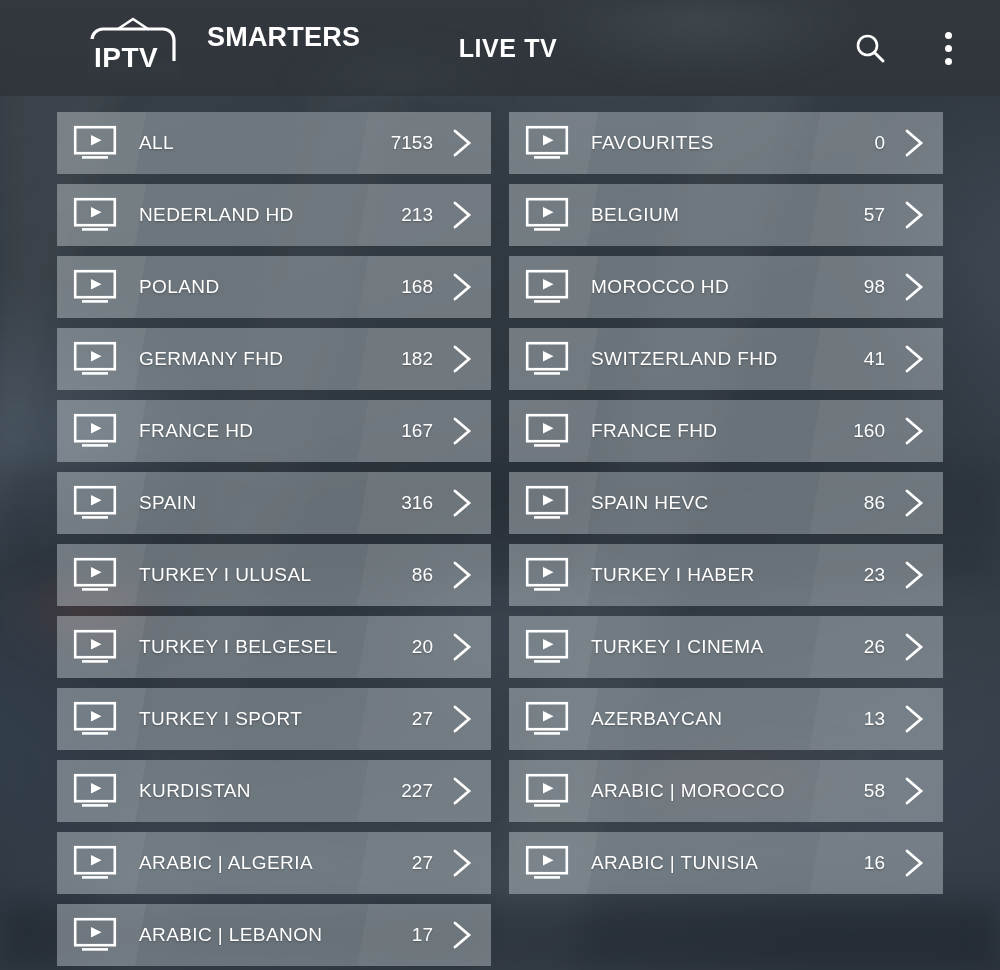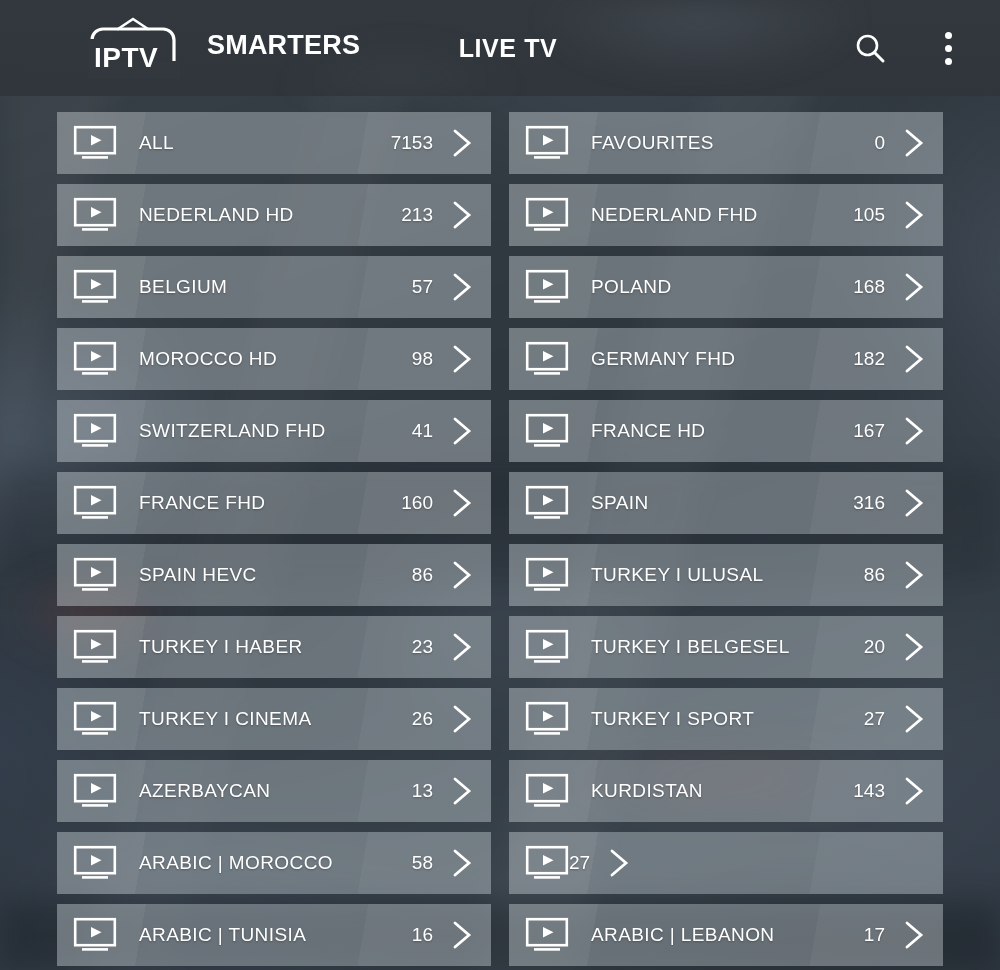--- a/index.html
+++ b/index.html
@@ -78,21 +78,21 @@
     display:flex; align-items:flex-end; height:62px;gap:24px;
   }
   .logo svg { display:block; }
   .logo-smarters {
     color:#ffffff;
     font-size:27px;
     font-weight:bold;
     letter-spacing:0.2px;
     line-height:1;
     margin-left:1px;
-    margin-bottom:20px;
+    margin-bottom:28px;
     white-space:nowrap;
   }
 
   .page-title {
     position:absolute; left:16px; right:0; top:0; height:96px;
     display:flex; align-items:center; justify-content:center;
     color:#ffffff;
     font-size:25px;
     font-weight:bold;
     letter-spacing:0.6px;
@@ -244,32 +244,20 @@
         <span class="chev"><svg width="30" height="34" viewBox="0 0 30 34">
             <path d="M8 5 L22 17 L8 29" fill="none" stroke="#ffffff" stroke-width="2.8" stroke-linecap="round" stroke-linejoin="miter"></path>
           </svg></span>
       </div>
       <div class="cat-row">
         <span class="tv-icon"><svg width="44" height="36" viewBox="0 0 44 36">
             <rect x="2.2" y="2.2" width="39.6" height="26" fill="none" stroke="#ffffff" stroke-width="2.6"></rect>
             <path d="M18 10 L28.5 15.2 L18 20.4 Z" fill="#ffffff"></path>
             <line x1="9" y1="32.4" x2="35" y2="32.4" stroke="#ffffff" stroke-width="2.6" stroke-linecap="butt"></line>
           </svg></span>
-        <span class="cat-label">NEDERLAND FHD</span>
-        <span class="cat-count">105</span>
-        <span class="chev"><svg width="30" height="34" viewBox="0 0 30 34">
-            <path d="M8 5 L22 17 L8 29" fill="none" stroke="#ffffff" stroke-width="2.8" stroke-linecap="round" stroke-linejoin="miter"></path>
-          </svg></span>
-      </div>
-      <div class="cat-row">
-        <span class="tv-icon"><svg width="44" height="36" viewBox="0 0 44 36">
-            <rect x="2.2" y="2.2" width="39.6" height="26" fill="none" stroke="#ffffff" stroke-width="2.6"></rect>
-            <path d="M18 10 L28.5 15.2 L18 20.4 Z" fill="#ffffff"></path>
-            <line x1="9" y1="32.4" x2="35" y2="32.4" stroke="#ffffff" stroke-width="2.6" stroke-linecap="butt"></line>
-          </svg></span>
         <span class="cat-label">BELGIUM</span>
         <span class="cat-count">57</span>
         <span class="chev"><svg width="30" height="34" viewBox="0 0 30 34">
             <path d="M8 5 L22 17 L8 29" fill="none" stroke="#ffffff" stroke-width="2.8" stroke-linecap="round" stroke-linejoin="miter"></path>
           </svg></span>
       </div>
       <div class="cat-row">
         <span class="tv-icon"><svg width="44" height="36" viewBox="0 0 44 36">
             <rect x="2.2" y="2.2" width="39.6" height="26" fill="none" stroke="#ffffff" stroke-width="2.6"></rect>
             <path d="M18 10 L28.5 15.2 L18 20.4 Z" fill="#ffffff"></path>
@@ -437,21 +425,21 @@
             <path d="M8 5 L22 17 L8 29" fill="none" stroke="#ffffff" stroke-width="2.8" stroke-linecap="round" stroke-linejoin="miter"></path>
           </svg></span>
       </div>
       <div class="cat-row">
         <span class="tv-icon"><svg width="44" height="36" viewBox="0 0 44 36">
             <rect x="2.2" y="2.2" width="39.6" height="26" fill="none" stroke="#ffffff" stroke-width="2.6"></rect>
             <path d="M18 10 L28.5 15.2 L18 20.4 Z" fill="#ffffff"></path>
             <line x1="9" y1="32.4" x2="35" y2="32.4" stroke="#ffffff" stroke-width="2.6" stroke-linecap="butt"></line>
           </svg></span>
         <span class="cat-label">KURDISTAN</span>
-        <span class="cat-count">143</span>
+        <span class="cat-count">227</span>
         <span class="chev"><svg width="30" height="34" viewBox="0 0 30 34">
             <path d="M8 5 L22 17 L8 29" fill="none" stroke="#ffffff" stroke-width="2.8" stroke-linecap="round" stroke-linejoin="miter"></path>
           </svg></span>
       </div>
       <div class="cat-row">
         <span class="tv-icon"><svg width="44" height="36" viewBox="0 0 44 36">
             <rect x="2.2" y="2.2" width="39.6" height="26" fill="none" stroke="#ffffff" stroke-width="2.6"></rect>
             <path d="M18 10 L28.5 15.2 L18 20.4 Z" fill="#ffffff"></path>
             <line x1="9" y1="32.4" x2="35" y2="32.4" stroke="#ffffff" stroke-width="2.6" stroke-linecap="butt"></line>
           </svg></span>
@@ -460,20 +448,21 @@
         <span class="chev"><svg width="30" height="34" viewBox="0 0 30 34">
             <path d="M8 5 L22 17 L8 29" fill="none" stroke="#ffffff" stroke-width="2.8" stroke-linecap="round" stroke-linejoin="miter"></path>
           </svg></span>
       </div>
       <div class="cat-row">
         <span class="tv-icon"><svg width="44" height="36" viewBox="0 0 44 36">
             <rect x="2.2" y="2.2" width="39.6" height="26" fill="none" stroke="#ffffff" stroke-width="2.6"></rect>
             <path d="M18 10 L28.5 15.2 L18 20.4 Z" fill="#ffffff"></path>
             <line x1="9" y1="32.4" x2="35" y2="32.4" stroke="#ffffff" stroke-width="2.6" stroke-linecap="butt"></line>
           </svg></span>
+        <span class="cat-label">ARABIC | ALGERIA</span>
         <span class="cat-count">27</span>
         <span class="chev"><svg width="30" height="34" viewBox="0 0 30 34">
             <path d="M8 5 L22 17 L8 29" fill="none" stroke="#ffffff" stroke-width="2.8" stroke-linecap="round" stroke-linejoin="miter"></path>
           </svg></span>
       </div>
       <div class="cat-row">
         <span class="tv-icon"><svg width="44" height="36" viewBox="0 0 44 36">
             <rect x="2.2" y="2.2" width="39.6" height="26" fill="none" stroke="#ffffff" stroke-width="2.6"></rect>
             <path d="M18 10 L28.5 15.2 L18 20.4 Z" fill="#ffffff"></path>
             <line x1="9" y1="32.4" x2="35" y2="32.4" stroke="#ffffff" stroke-width="2.6" stroke-linecap="butt"></line>

